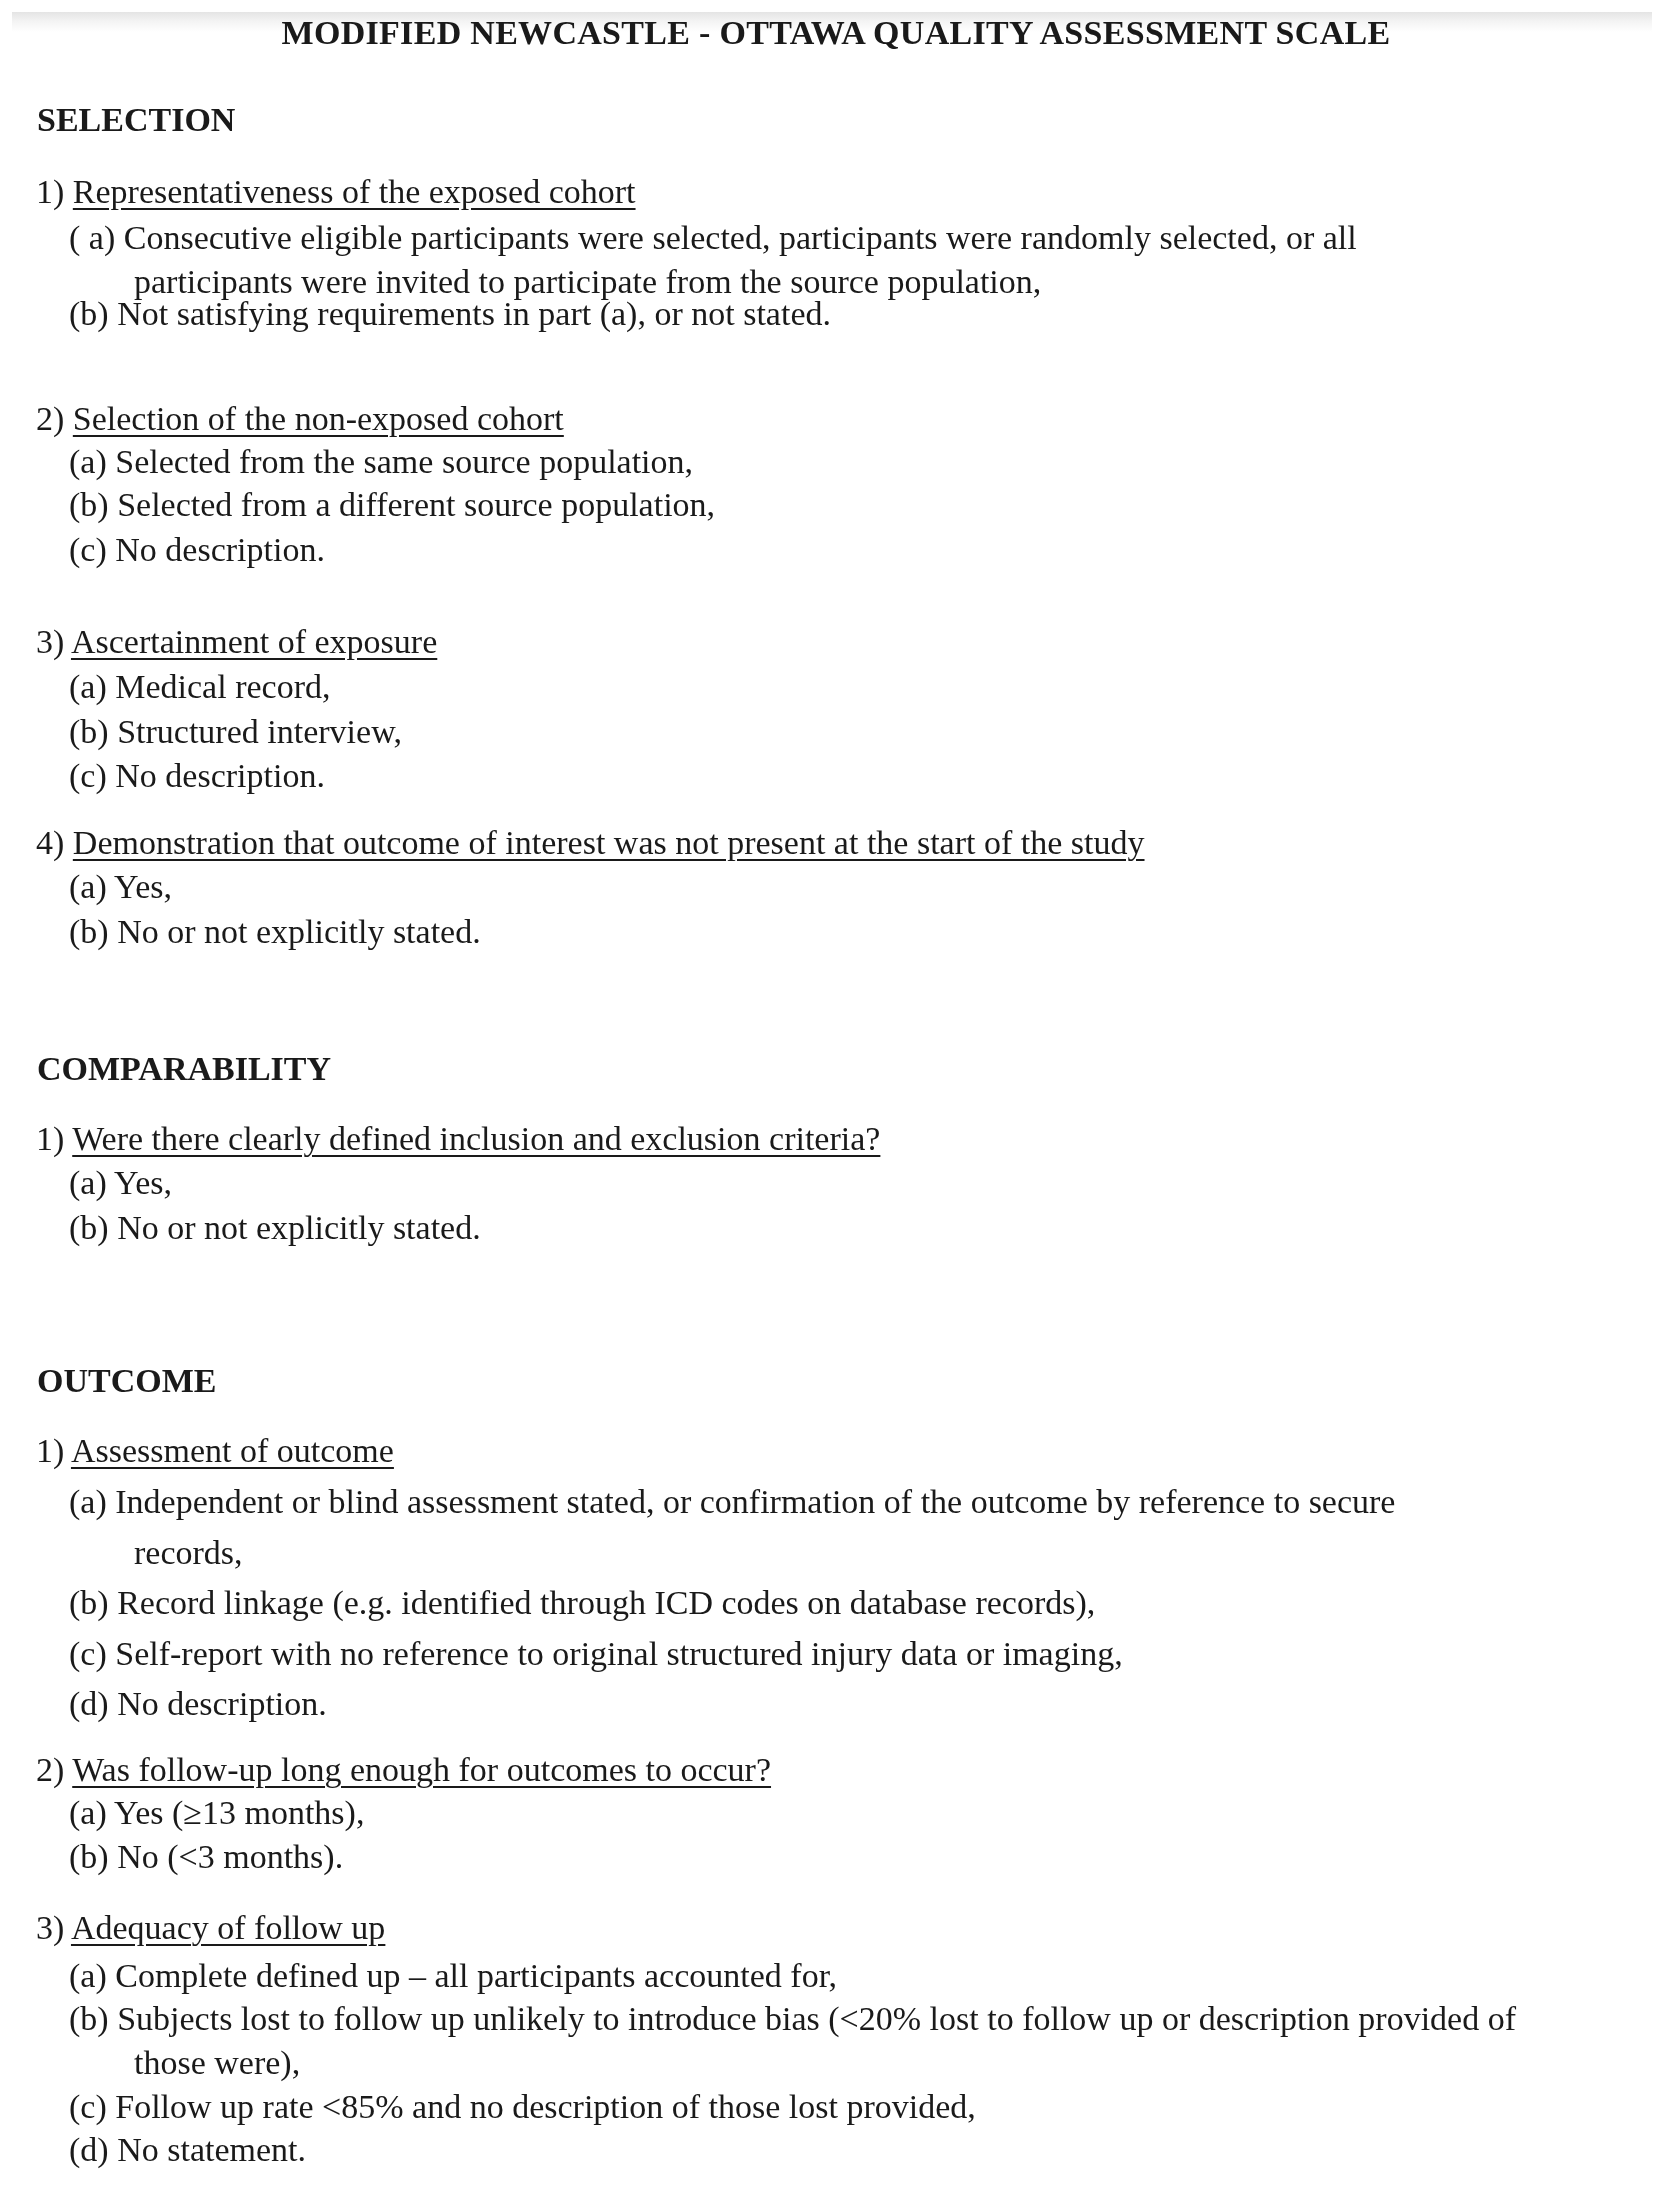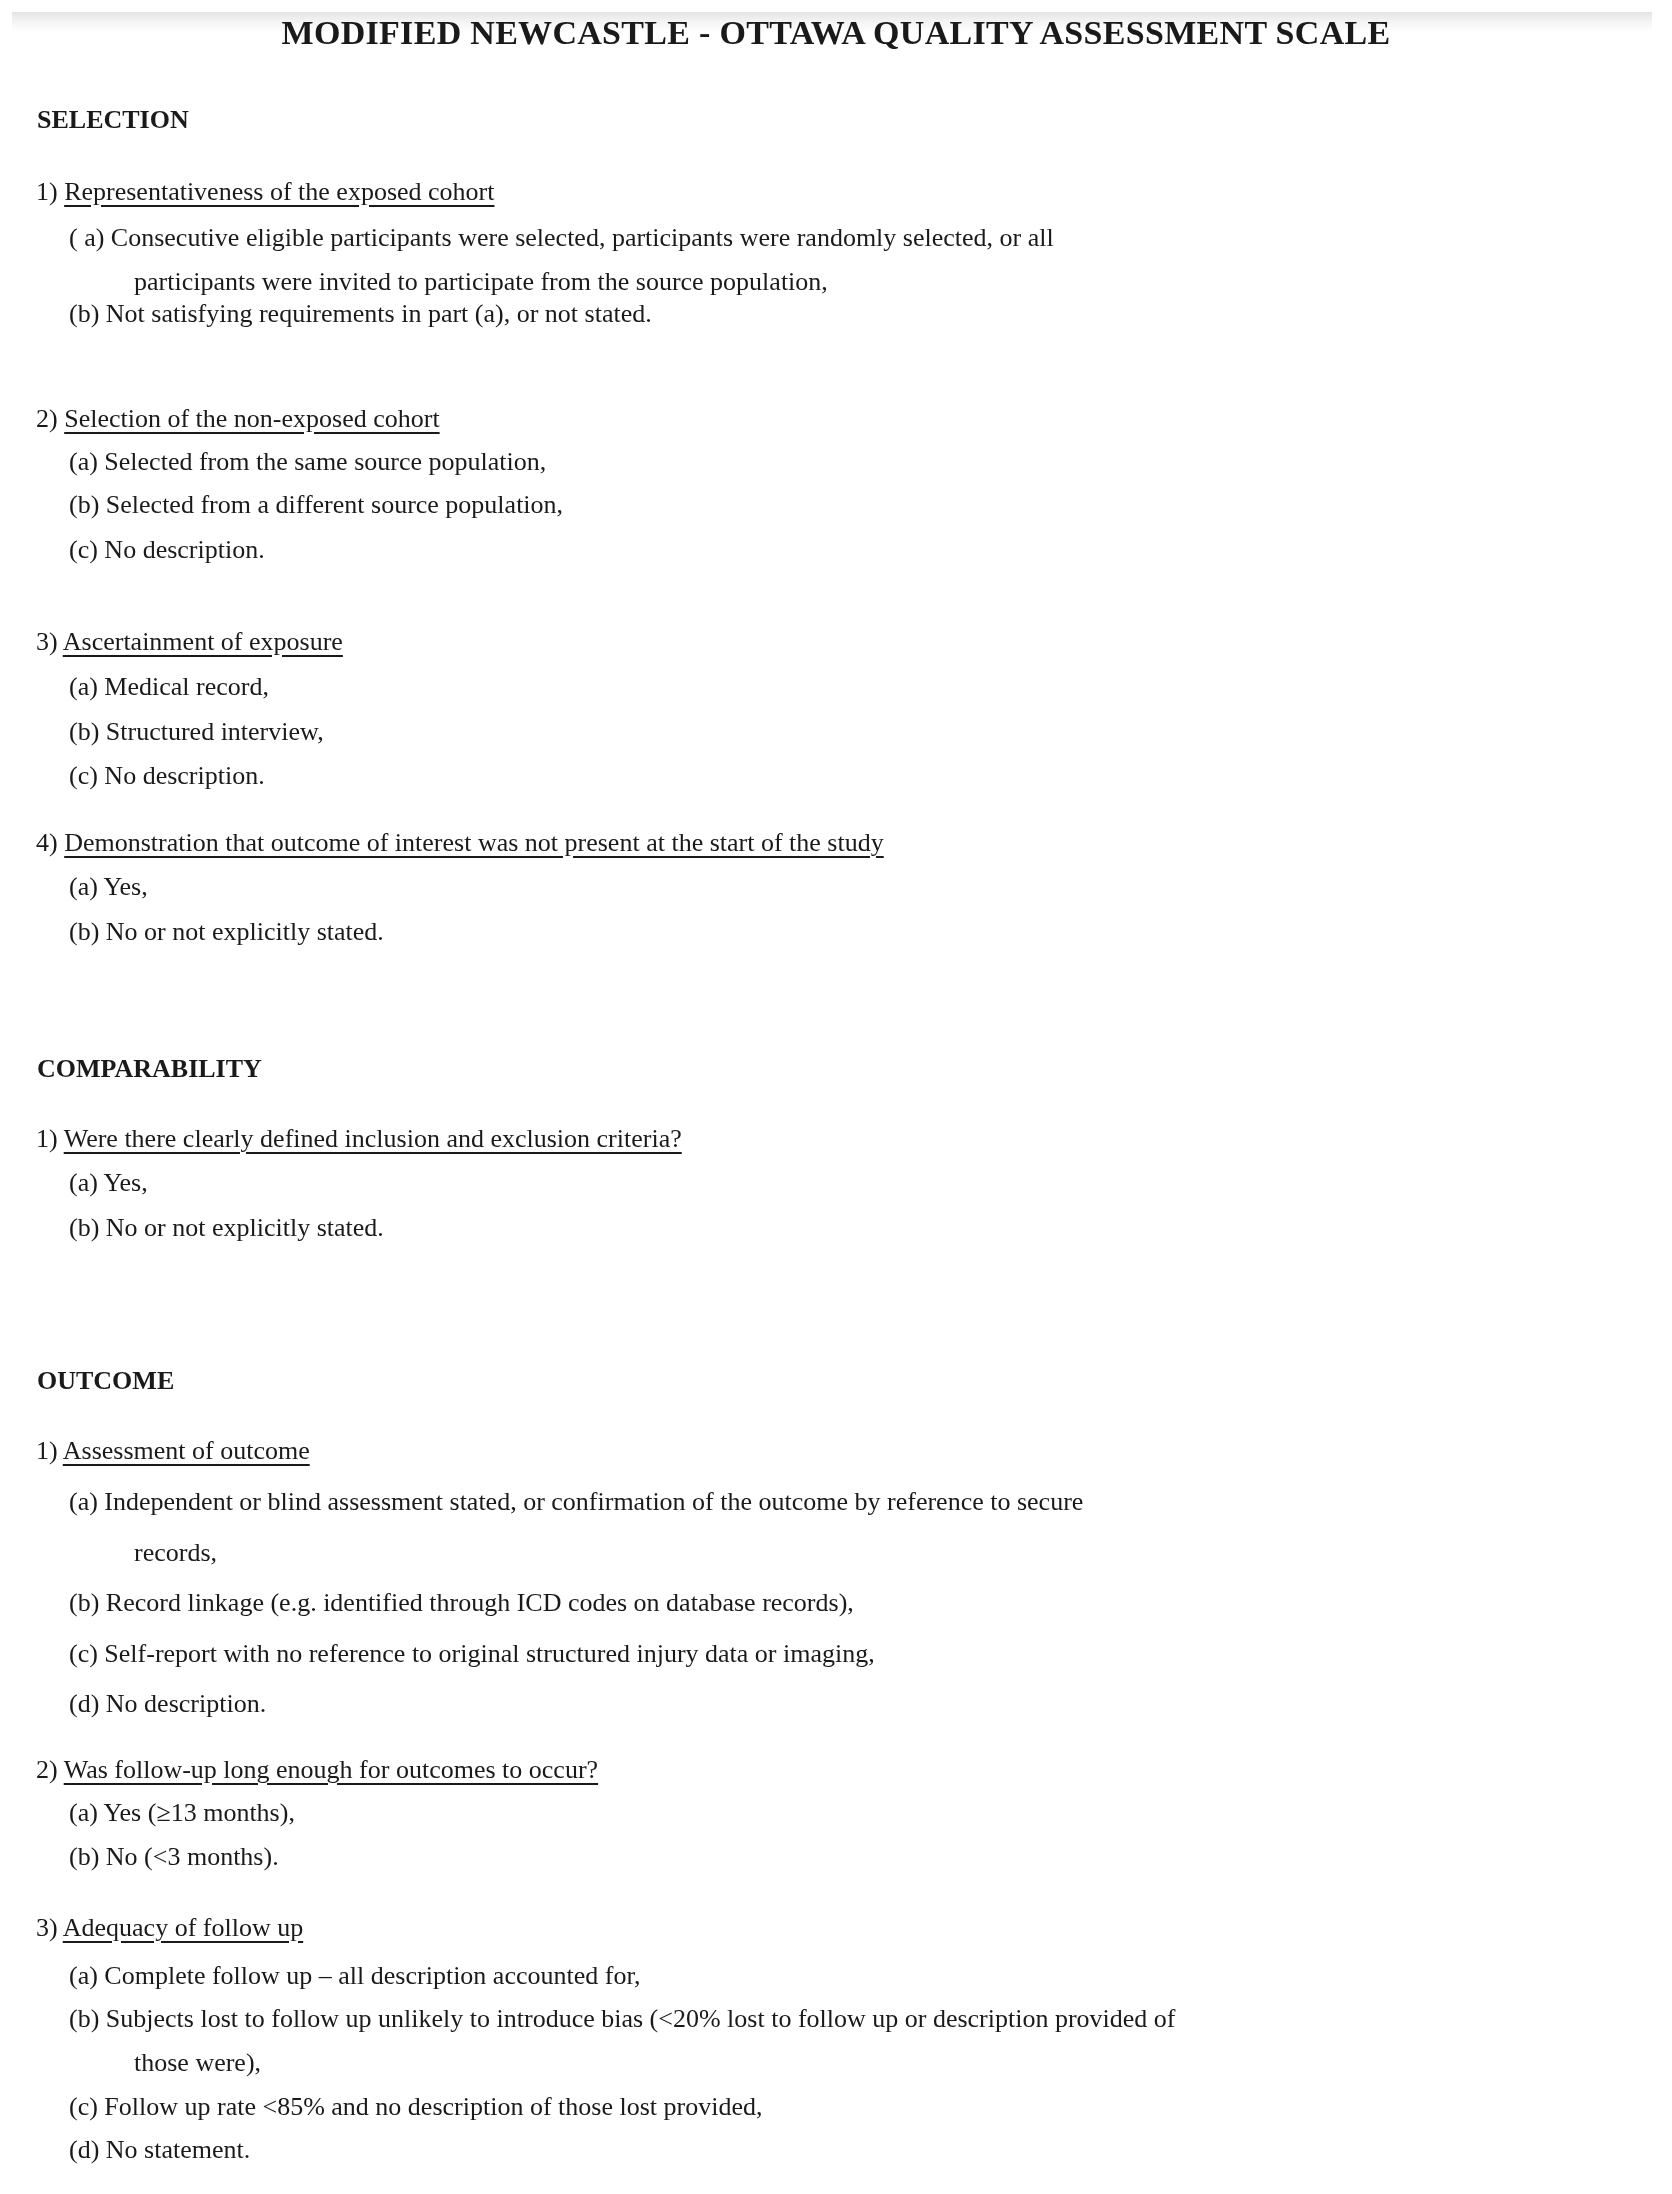--- a/index.html
+++ b/index.html
@@ -11,21 +11,21 @@
   .topbar {
     position: absolute; left: 12.3px; top: 12.3px; width: 1640px; height: 19.6px;
     background: linear-gradient(to bottom, #e4e4e4 0%, #f3f3f3 45%, #ffffff 100%);
   }
   .title {
     position: absolute; left: 0; width: 1672px; top: 11px; text-align: center;
     font-size: 34px; font-weight: bold; letter-spacing: 0.3px; line-height: 44px;
   }
   .line {
     position: absolute; white-space: nowrap;
-    font-size: 26px; line-height: 44px;
+    font-size: 34px; line-height: 44px;
   }
   .section-heading { font-weight: bold; left: 37px; }
   .q-num { }
   .q-text { text-decoration: underline; text-decoration-thickness: 1.8px; text-underline-offset: 4.9px; }
   .opt { left: 69px; text-align: center; }
   .cont { left: 134px; }
   .qline { left: 36px; }
 </style>
 </head>
 <body>
@@ -67,18 +67,18 @@
 <div class="line cont" style="top:1531px">records,</div>
 <div class="line opt" style="top:1581px"><span>(b)</span> <span>Record linkage (e.g. identified through ICD codes on database records),</span></div>
 <div class="line opt" style="top:1632px"><span>(c)</span> <span>Self-report with no reference to original structured injury data or imaging,</span></div>
 <div class="line opt" style="top:1682px"><span>(d)</span> <span>No description.</span></div>
 
 <div class="line qline" style="top:1748px"><span class="q-num">2)</span> <span class="q-text">Was follow-up long enough for outcomes to occur?</span></div>
 <div class="line opt" style="top:1791px"><span>(a)</span> <span>Yes (≥13 months),</span></div>
 <div class="line opt" style="top:1835px"><span>(b)</span> <span>No (&lt;3 months).</span></div>
 
 <div class="line qline" style="top:1906px"><span class="q-num">3)</span> <span class="q-text">Adequacy of follow up</span></div>
-<div class="line opt" style="top:1954px"><span>(a)</span> <span>Complete follow up – all description accounted for,</span></div>
+<div class="line opt" style="top:1954px"><span>(a)</span> <span>Complete defined up – all participants accounted for,</span></div>
 <div class="line opt" style="top:1997px"><span>(b)</span> <span>Subjects lost to follow up unlikely to introduce bias (&lt;20% lost to follow up or description provided of</span></div>
 <div class="line cont" style="top:2041px">those were),</div>
 <div class="line opt" style="top:2085px"><span>(c)</span> <span>Follow up rate &lt;85% and no description of those lost provided,</span></div>
 <div class="line opt" style="top:2128px"><span>(d)</span> <span>No statement.</span></div>
 
 
 </body></html>

